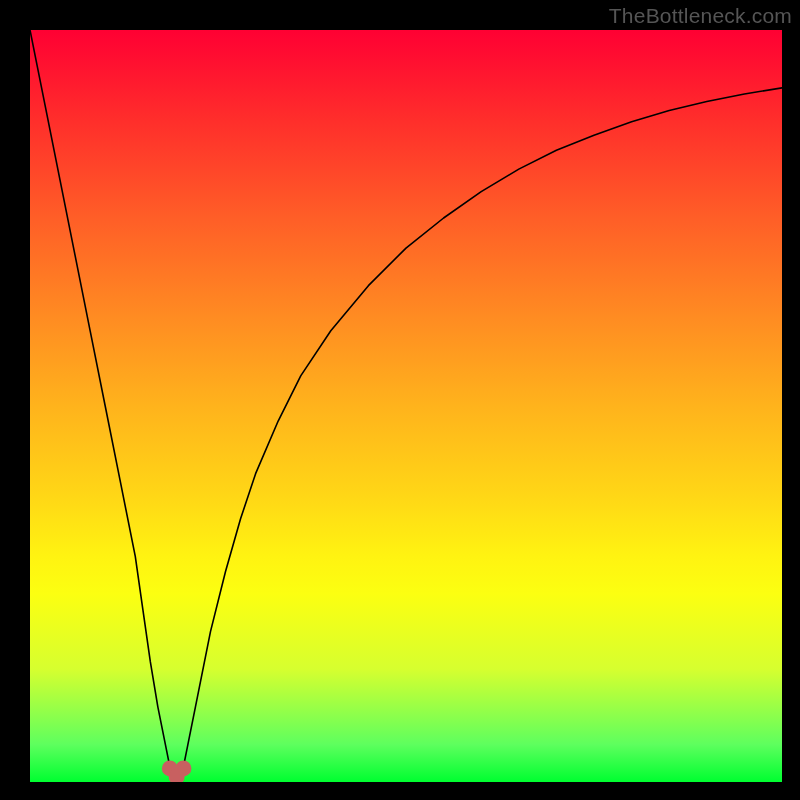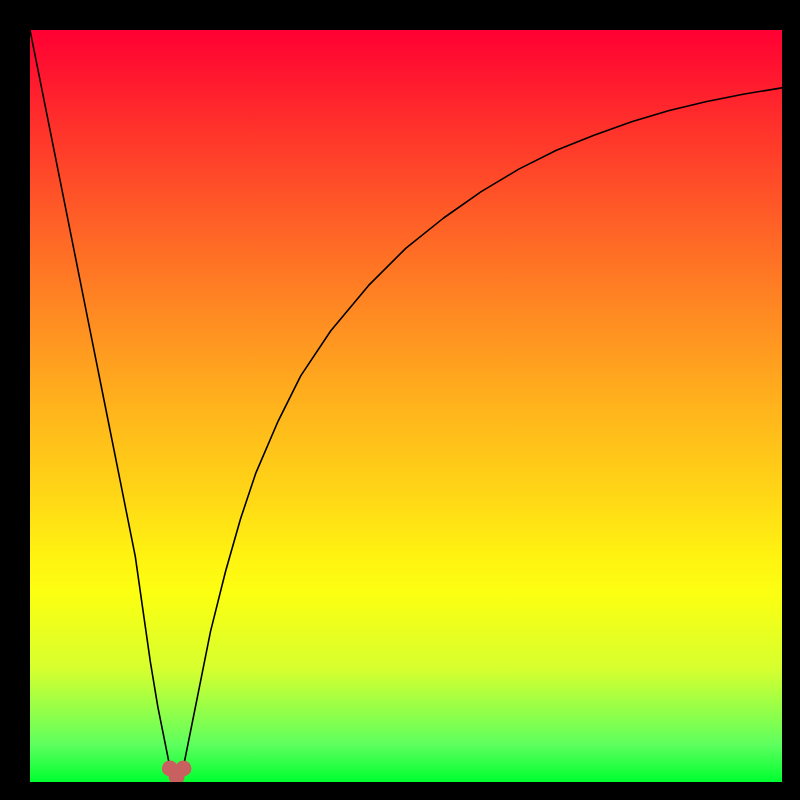--- a/index.html
+++ b/index.html
@@ -56,13 +56,14 @@
   <div class="plot">
     <svg id="chart-svg" viewBox="0 0 752 752" width="752" height="752" preserveAspectRatio="none">
       <path id="curve-path" fill="none" stroke="#000000" stroke-width="1.6" stroke-linecap="round" stroke-linejoin="round" d="M0.00 0.00 L15.04 75.20 L30.08 150.40 L45.12 225.60 L60.16 300.80 L75.20 376.00 L90.24 451.20 L105.28 526.40 L112.80 579.04 L120.32 631.68 L127.84 676.80 L135.36 714.40 L139.12 733.20 L142.88 742.22 L146.64 746.74 L150.40 742.22 L154.16 733.20 L157.92 714.40 L165.44 676.80 L180.48 601.60 L195.52 541.44 L210.56 488.80 L225.60 443.68 L248.16 391.04 L270.72 345.92 L300.80 300.80 L338.40 255.68 L376.00 218.08 L413.60 188.00 L451.20 161.68 L488.80 139.12 L526.40 120.32 L564.00 105.28 L601.60 91.74 L639.20 80.46 L676.80 71.44 L714.40 63.92 L752.00 57.90"></path>
       <g id="markers-g">
           <circle cx="139.87" cy="738.46" r="8" fill="#c86060"></circle>
           <circle cx="153.41" cy="738.46" r="8" fill="#c86060"></circle>
           <circle cx="146.64" cy="746.74" r="8" fill="#c86060"></circle>
         </g>
     </svg>
   </div>
+  <div class="watermark">TheBottleneck.com</div>
 </div>
 
 </body></html>

